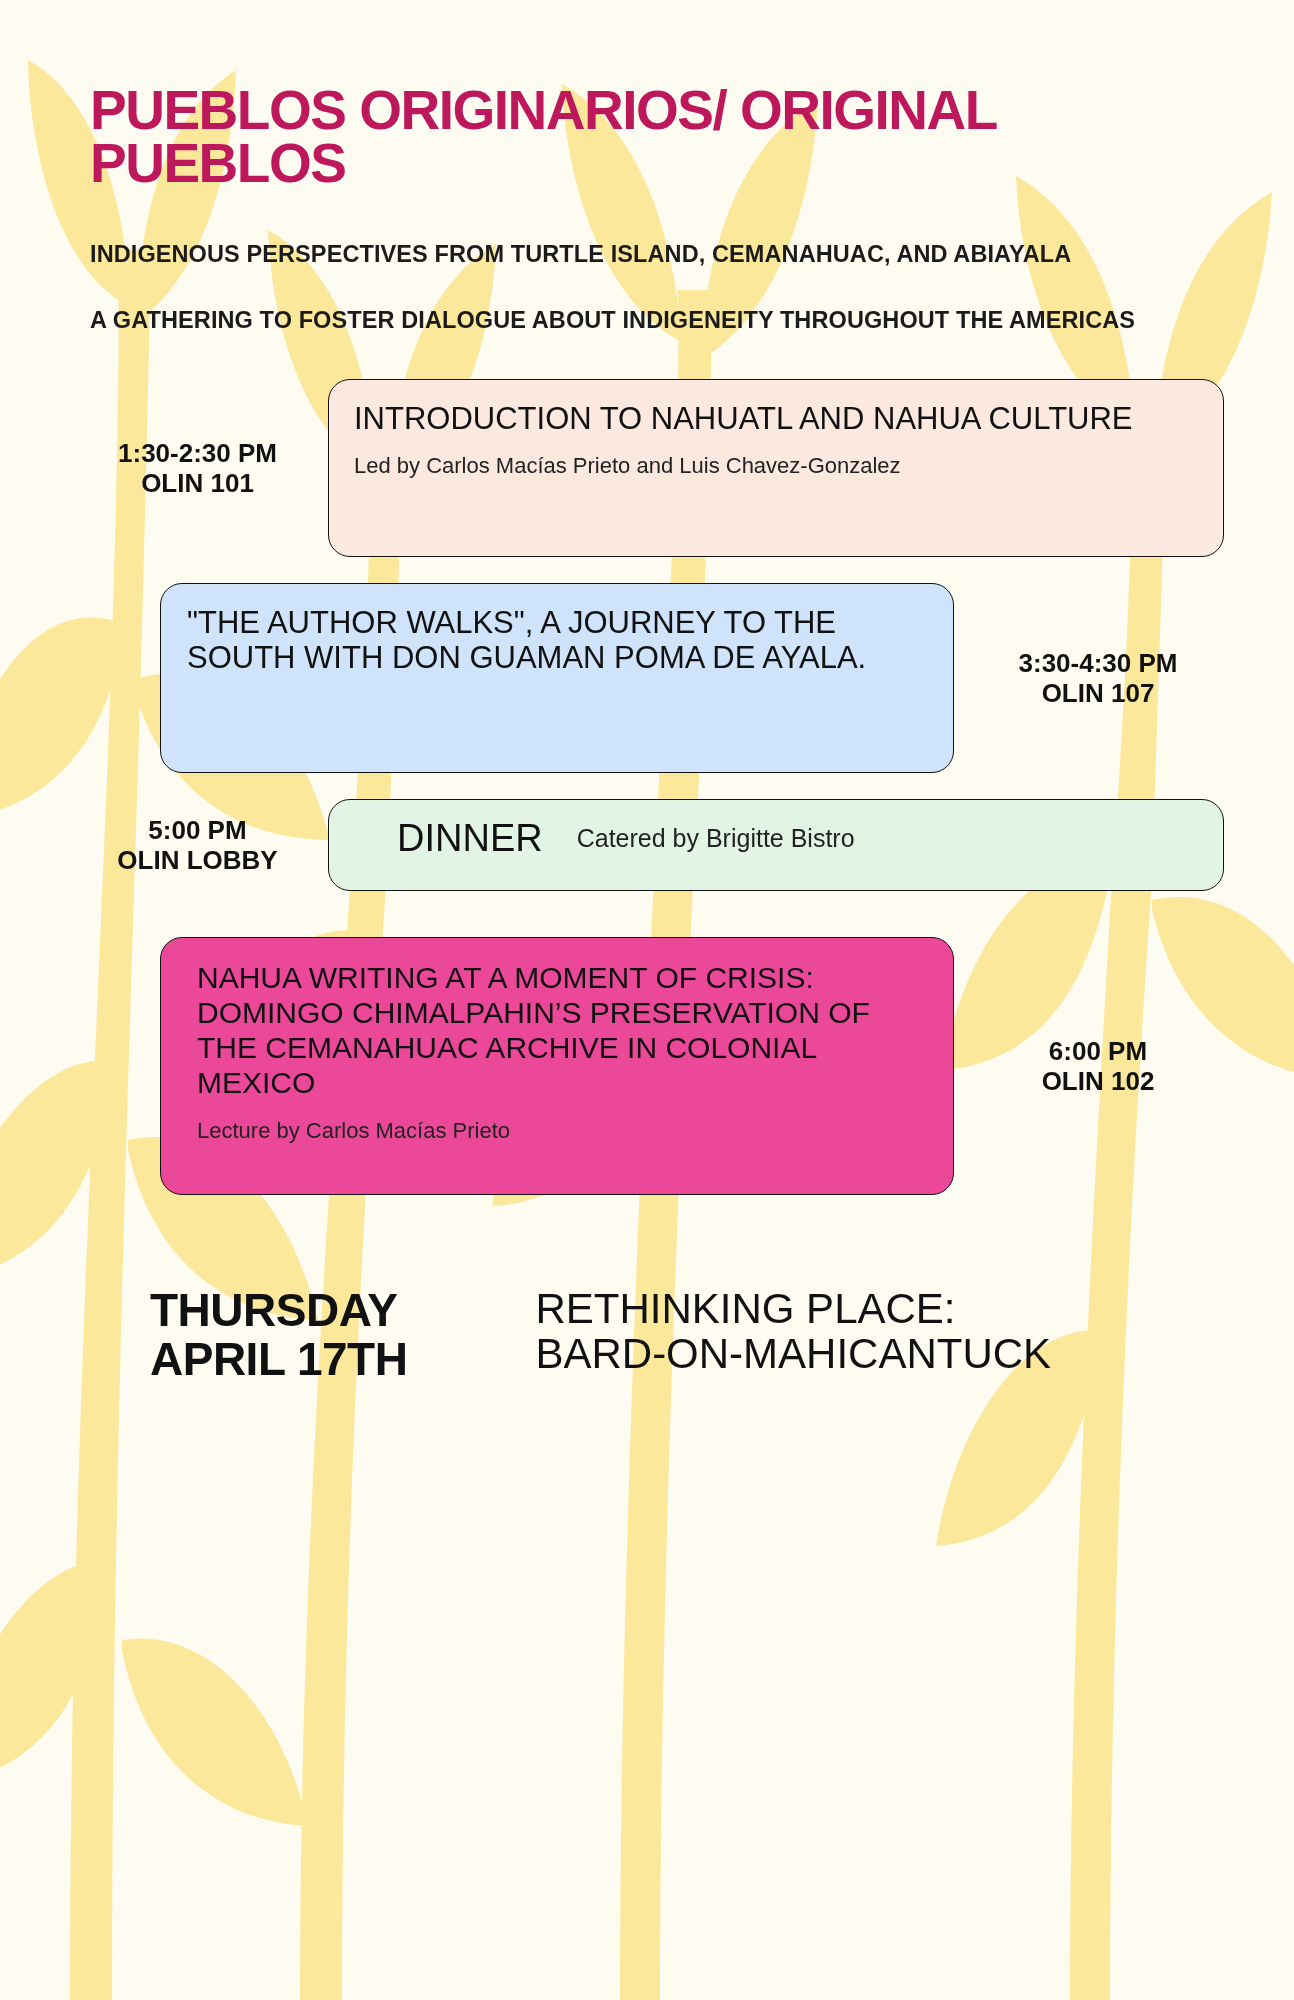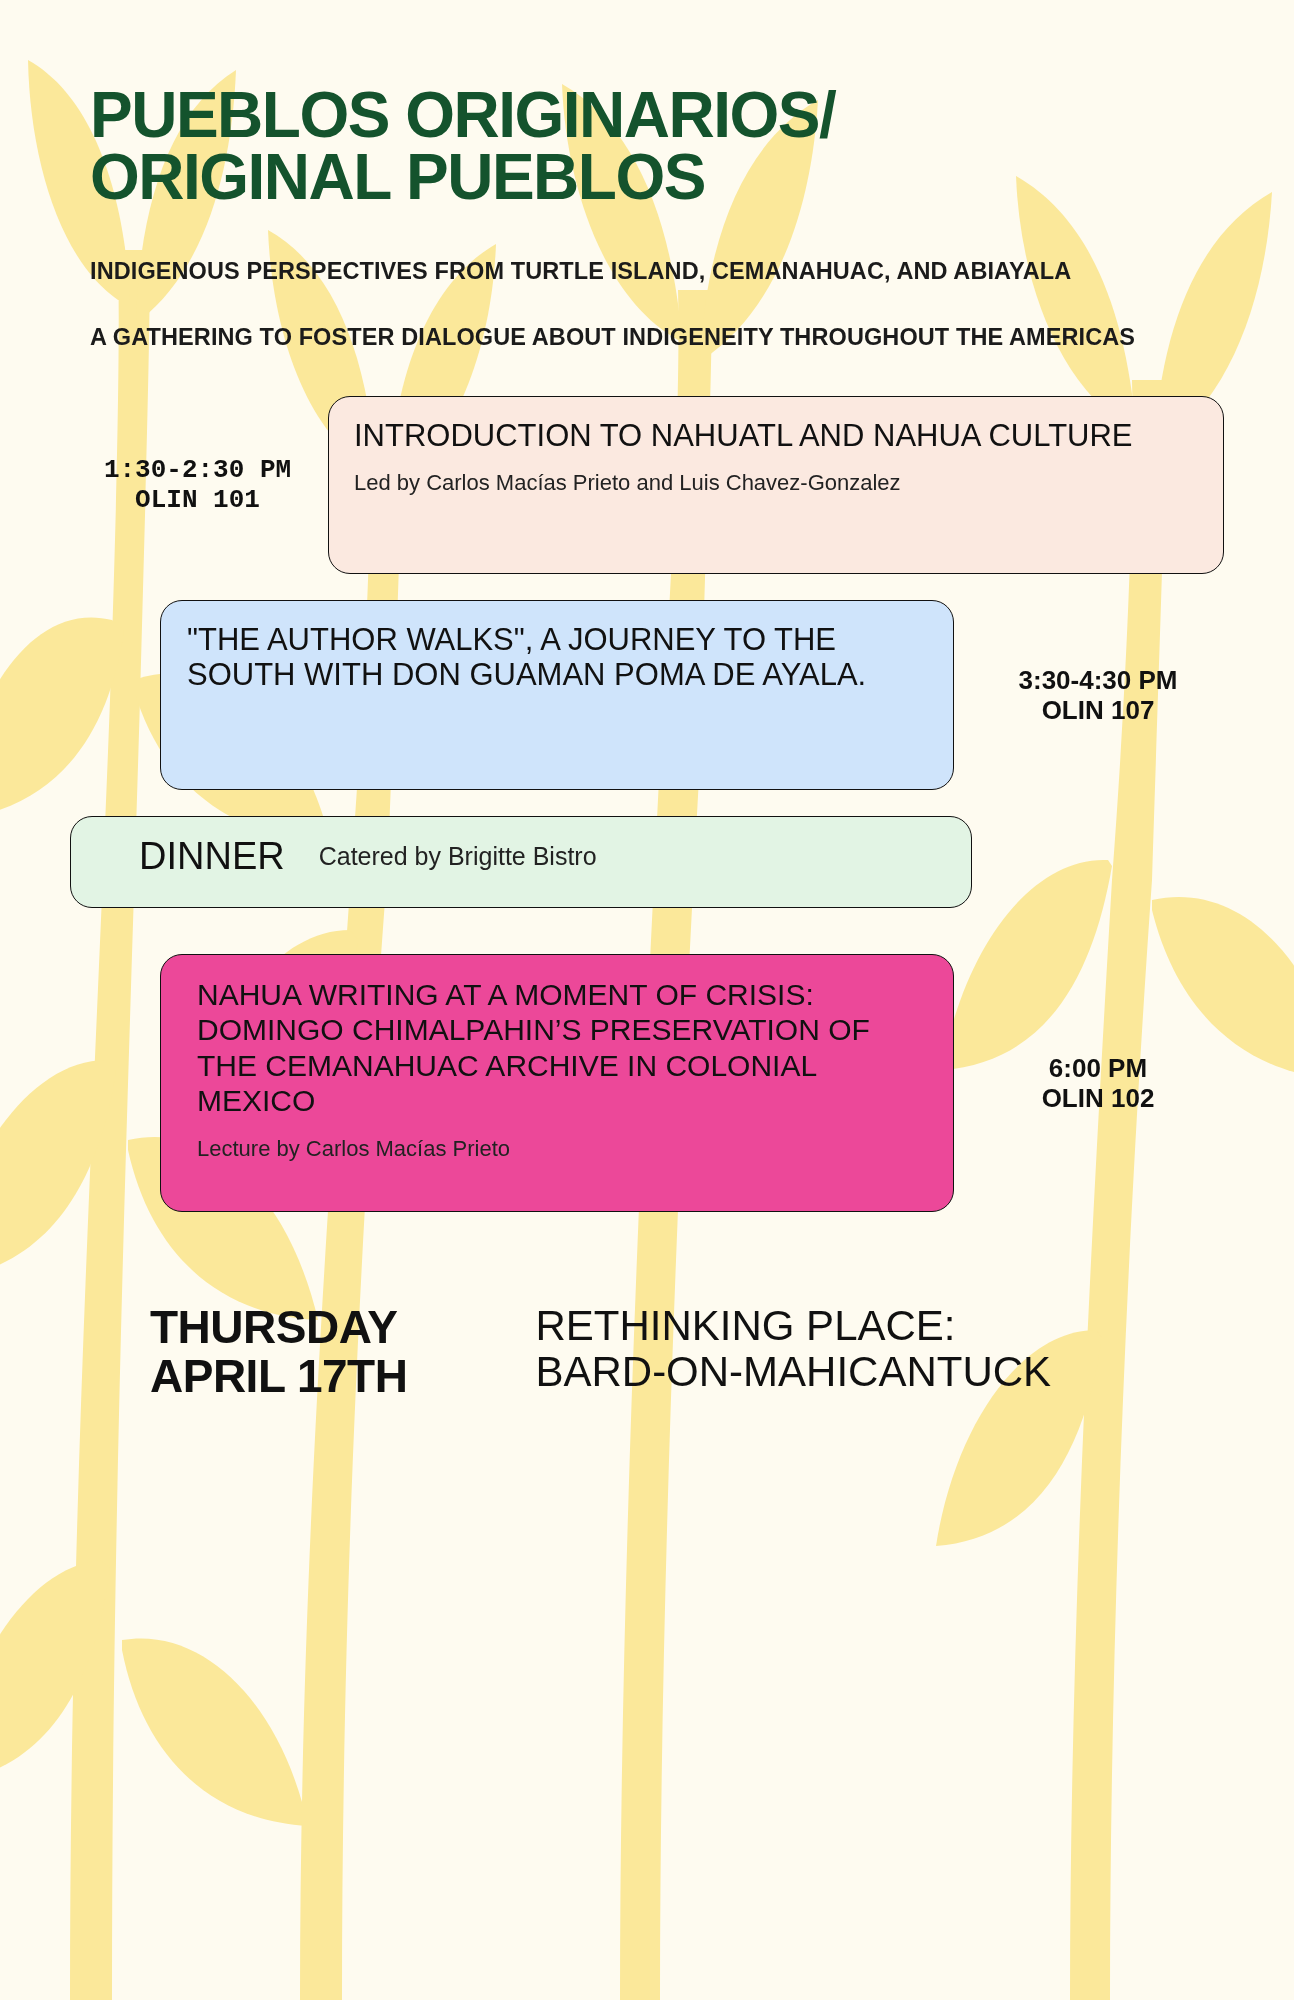--- a/index.html
+++ b/index.html
@@ -29,25 +29,25 @@
     position: relative;
     z-index: 2;
     width: 1294px;
     height: 2000px;
     box-sizing: border-box;
     padding: 70px 70px 0 70px;
   }
 
   
   .title {
-    font-size: 64px;
+    font-size: 55px;
     line-height: 0.97;
     font-weight: 800;
     letter-spacing: -1.5px;
-    color: #14532d;
+    color: #be185d;
     margin: 14px 0 0 20px;
     max-width: 1050px;
   }
 
   
   .subtitle {
     margin: 48px 0 0 20px;
     font-size: 23.5px;
     font-weight: 700;
     line-height: 1.28;
@@ -77,21 +77,20 @@
     line-height: 1.16;
     color: #111;
     white-space: pre-line;
     text-align: center;
     flex: 0 0 auto;
   }
   .time.l {
     width: 258px;
     padding-right: 3px;
     box-sizing: border-box;
-    font-family: Liberation Mono, monospace;
   }
   .time.r {
     width: 270px;
     padding-left: 18px;
     box-sizing: border-box;
   }
   .card {
     border-radius: 22px;
     border: 1.6px solid #111;
     box-sizing: border-box;
@@ -235,20 +234,22 @@
 
     <div class="row" id="row-2">
       <div class="card" style="background: rgb(207, 228, 251);">
         <div class="card-title">"THE AUTHOR WALKS", A JOURNEY TO THE SOUTH WITH DON GUAMAN POMA DE AYALA.</div>
       </div>
       <div class="time r">3:30-4:30 PM
 OLIN 107</div>
     </div>
 
     <div class="row left-time" id="row-3">
+      <div class="time l">5:00 PM
+OLIN LOBBY</div>
       <div class="card" style="background: rgb(226, 244, 228);">
         <div class="dinner-word">DINNER</div>
         <div class="dinner-sub">Catered by Brigitte Bistro</div>
       </div>
     </div>
 
     <div class="row" id="row-4">
       <div class="card" style="background: #ec4899;">
         <div class="card-title">NAHUA WRITING AT A MOMENT OF CRISIS: DOMINGO CHIMALPAHIN’S PRESERVATION OF THE CEMANAHUAC ARCHIVE IN COLONIAL MEXICO</div>
         <div class="card-sub">Lecture by Carlos Macías Prieto</div>

